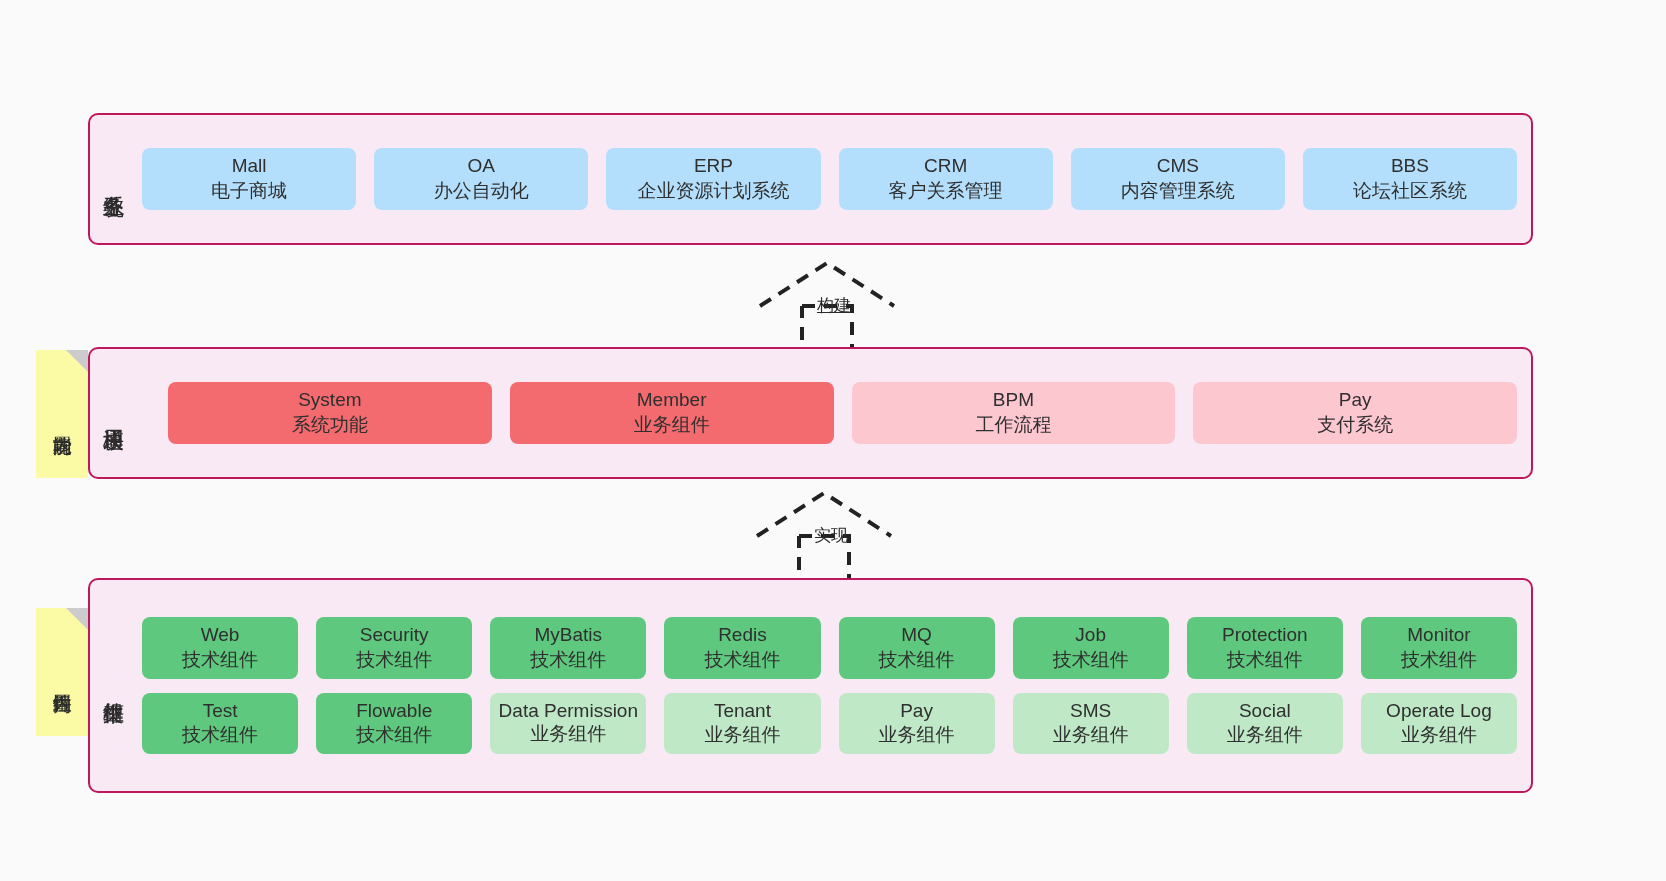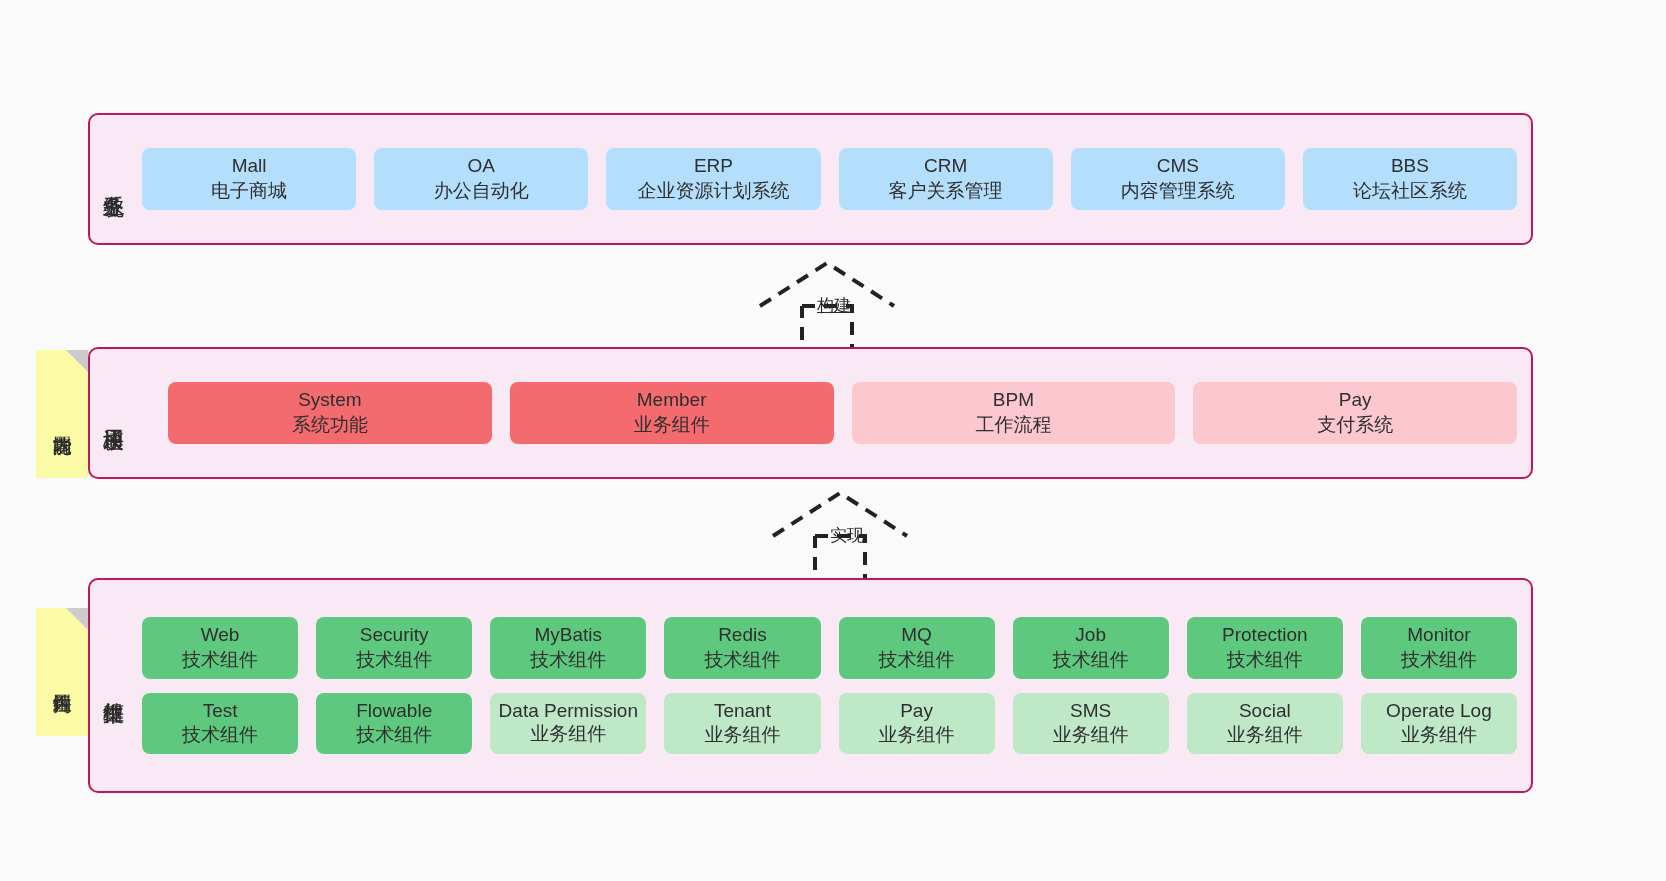--- a/index.html
+++ b/index.html
@@ -133,21 +133,21 @@
   }
   .connector svg { display: block; overflow: visible; }
   .connector .conn-label {
     position: absolute;
     font-size: 17px;
     color: #2b2b2b;
     white-space: nowrap;
     user-select: none;
   }
   #conn-build   { left: 755px; top: 258px; width: 180px; height: 92px; }
-  #conn-impl    { left: 768px; top: 488px; width: 180px; height: 92px; }
+  #conn-impl    { left: 752px; top: 488px; width: 180px; height: 92px; }
   #conn-build .conn-label { left: 62px; top: 36px; text-decoration: underline; }
   #conn-impl  .conn-label { left: 62px; top: 36px; }
 </style>
 </head>
 <body>
 
 <div id="canvas">
 
   <div class="layer-panel" id="panel-business">
     <div class="layer-title">业务系统</div>

